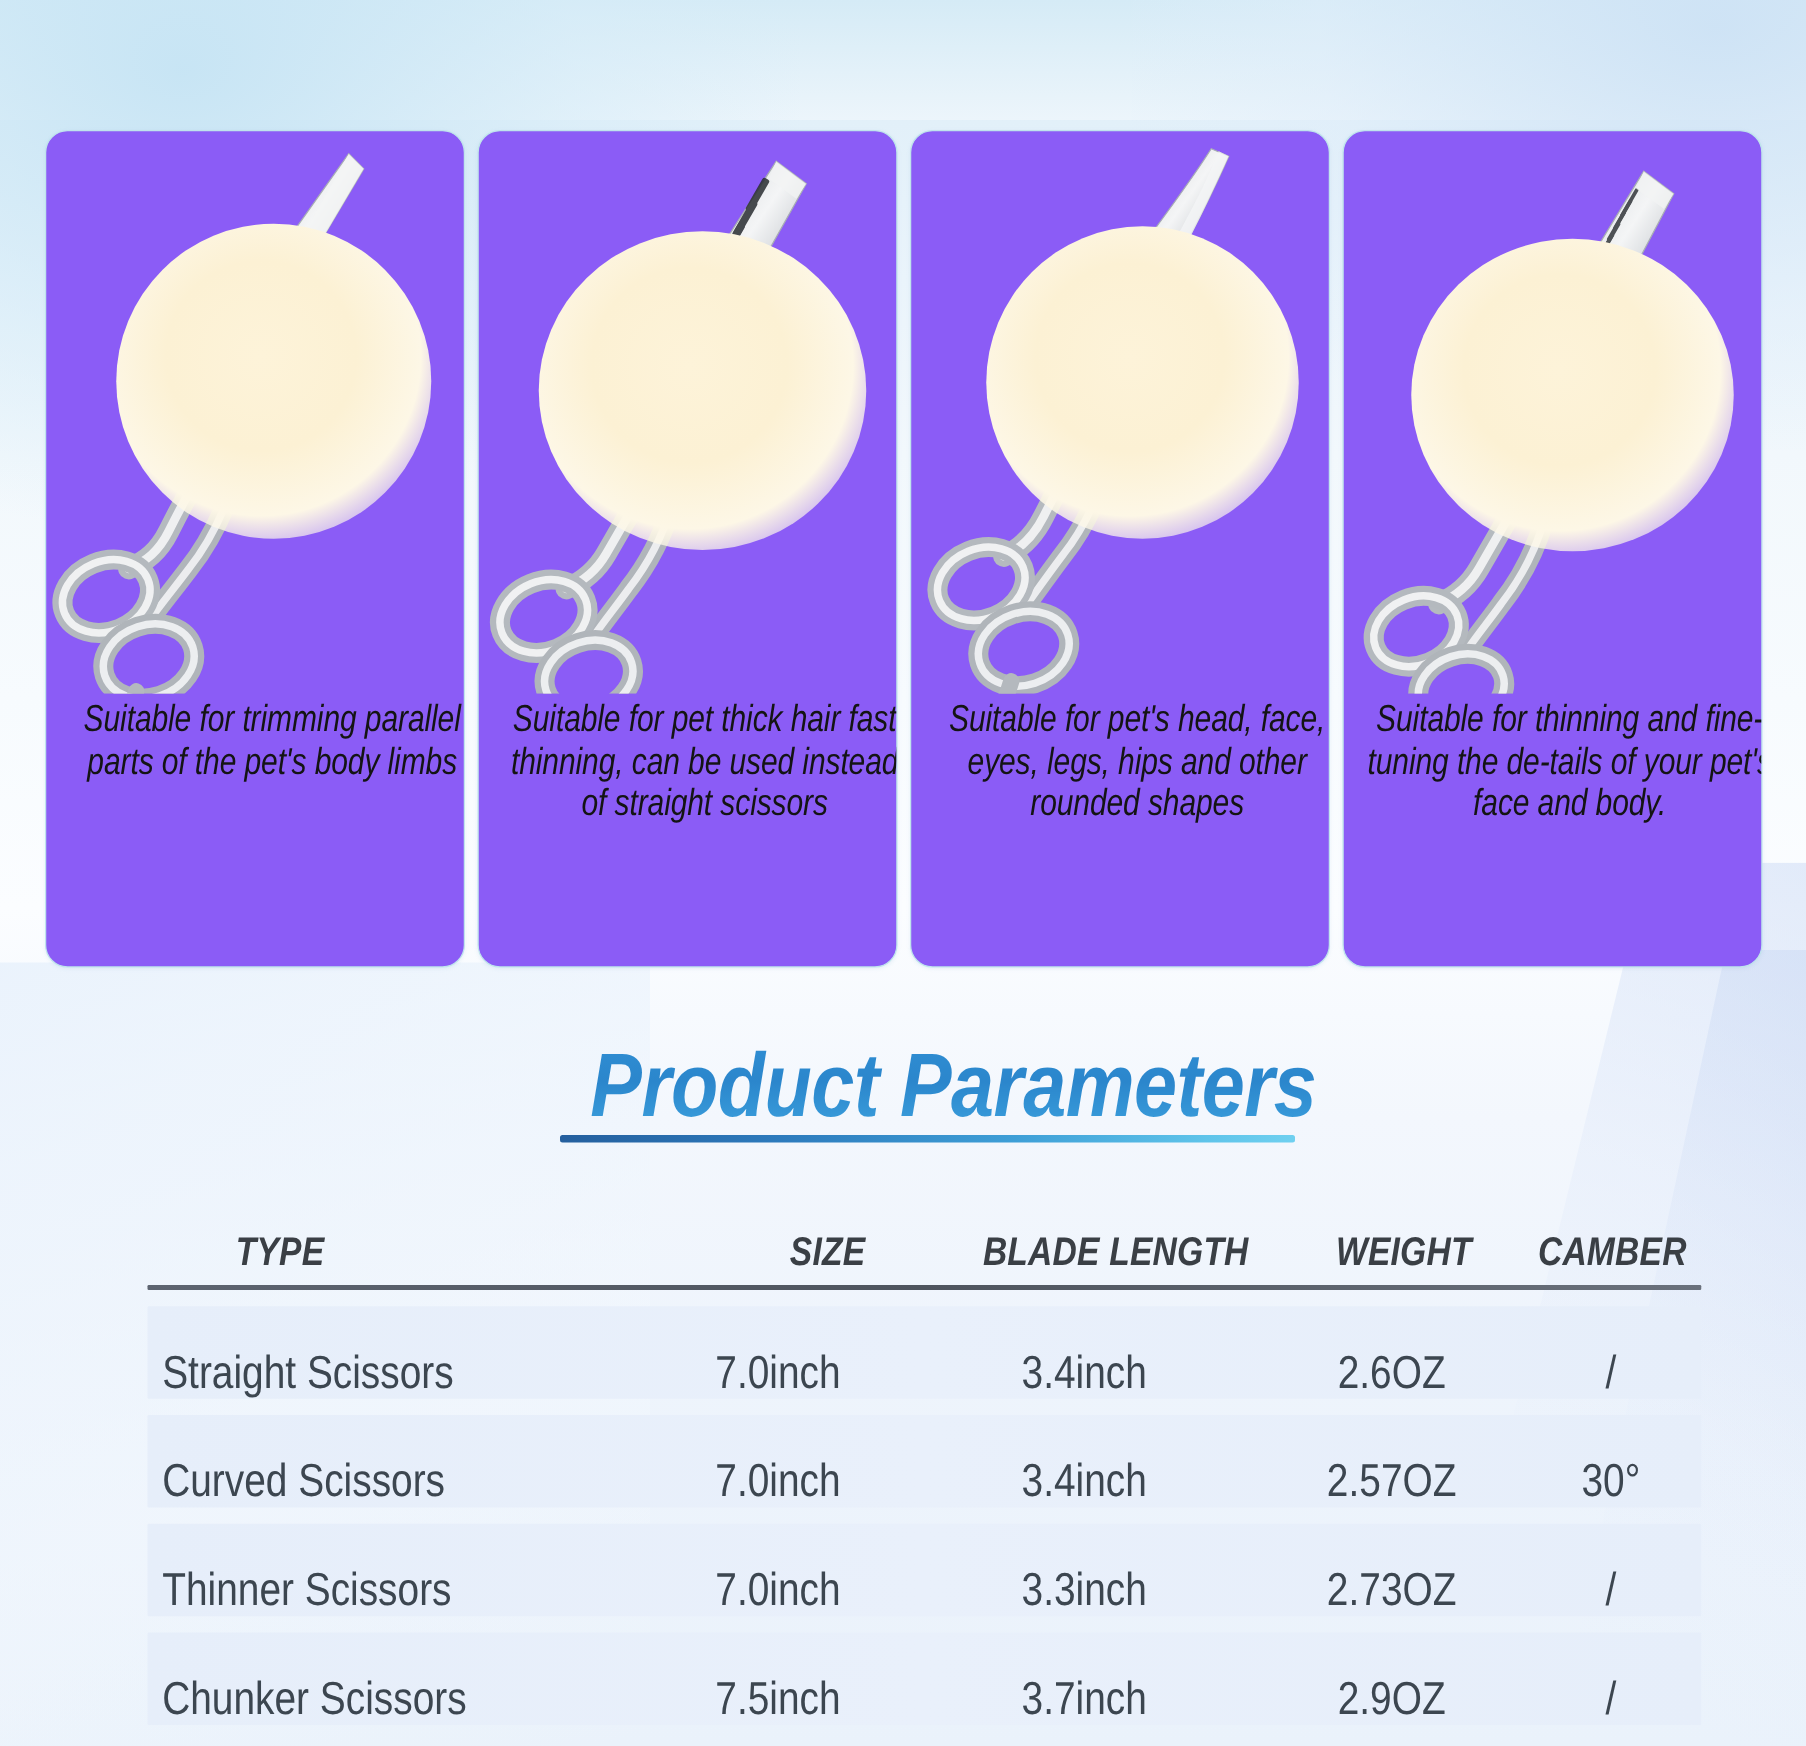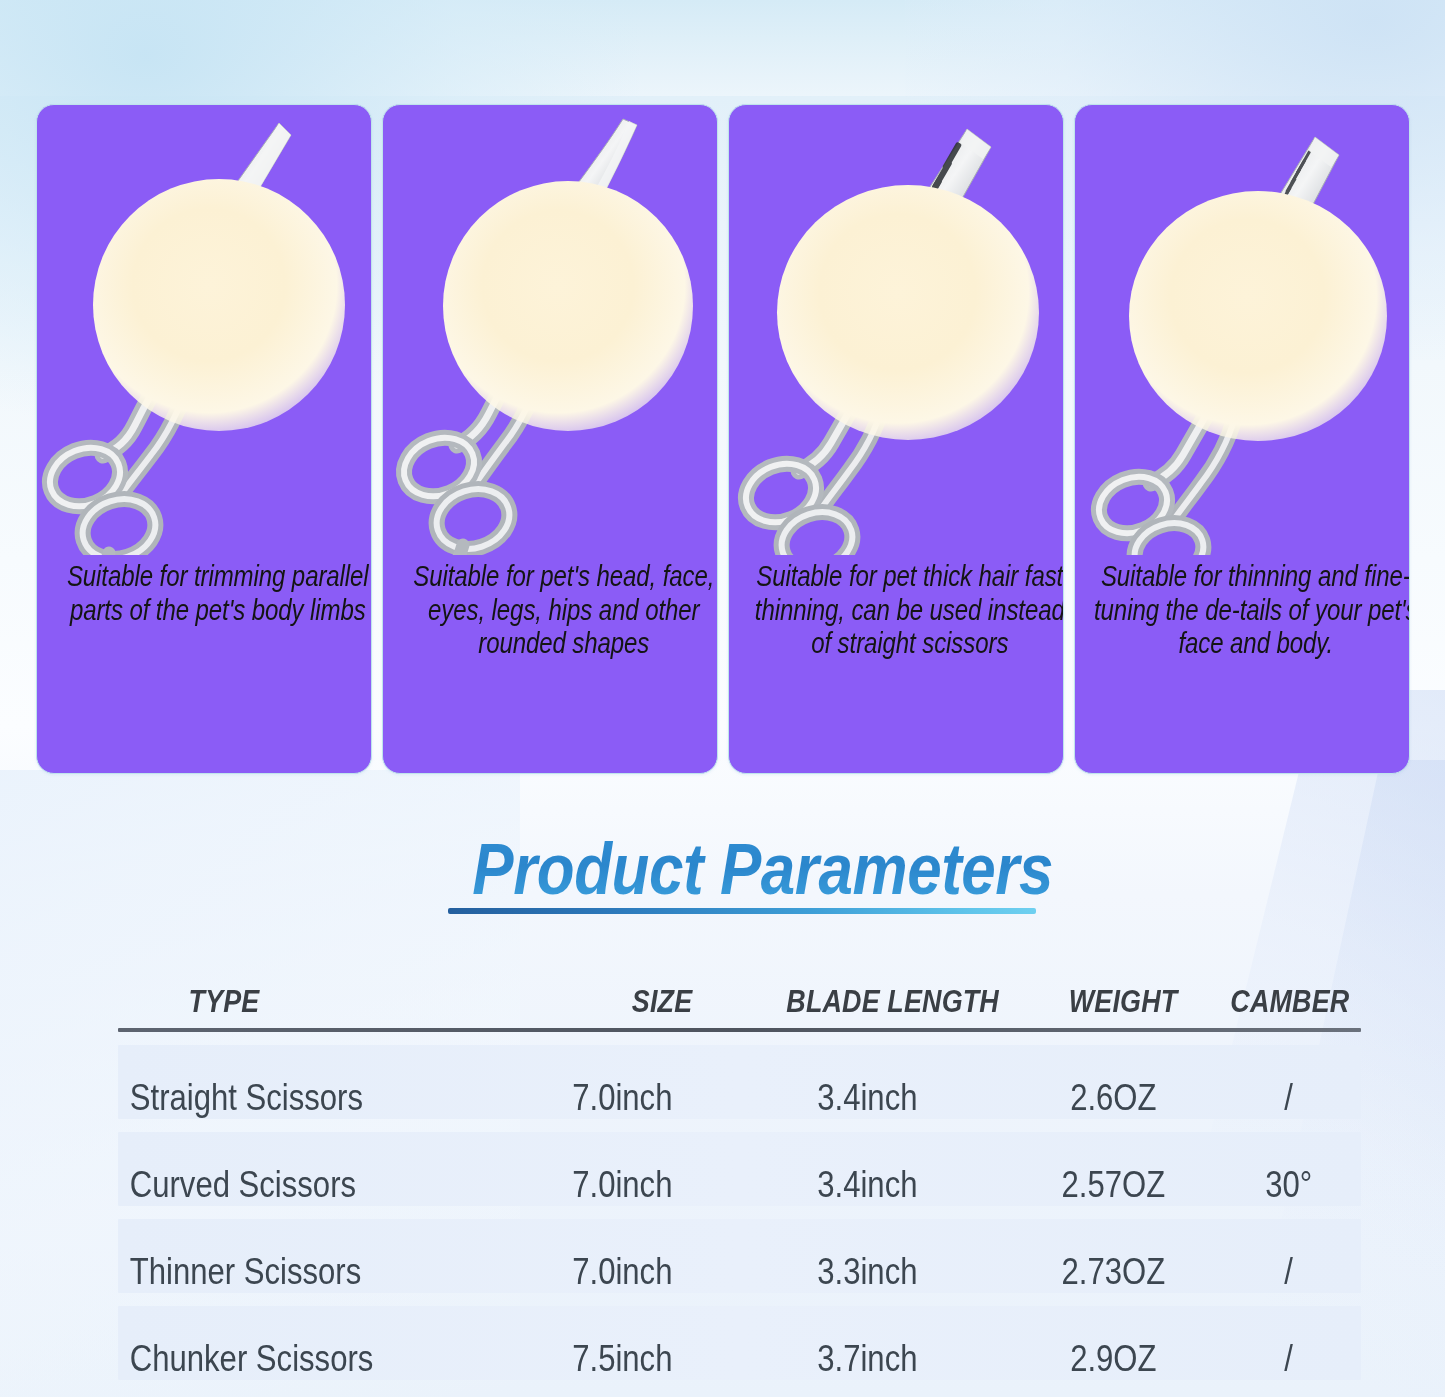--- a/index.html
+++ b/index.html
@@ -163,20 +163,64 @@
 
           <path d="M70 448 C66 462, 62 470, 56 476" fill="none" stroke="#b4b9be" stroke-width="13" stroke-linecap="round"></path>
         </g>
       </svg>
     </div>
     <div class="cap">Suitable for trimming parallel parts of the pet's body limbs</div>
   </div>
 
   <div class="card">
     <div class="art">
+      <div class="glow" style="left:48px;top:80px;width:262px;height:255px;"></div>
+      <svg width="100%" height="450" viewBox="0 0 330 450">
+        <g>
+
+          <path d="M236 24 L260 42 L160 220 L126 196 Z" fill="url(#st1)" stroke="#a8aeb4" stroke-width="1"></path>
+
+          <g fill="#2b2f33" opacity=".86">
+            <rect x="218" y="36" width="6" height="30" rx="2" transform="rotate(30 221 51)"></rect>
+            <rect x="208" y="54" width="6" height="32" rx="2" transform="rotate(30 211 70)"></rect>
+            <rect x="198" y="72" width="6" height="33" rx="2" transform="rotate(30 201 88)"></rect>
+            <rect x="188" y="90" width="6" height="34" rx="2" transform="rotate(30 191 107)"></rect>
+            <rect x="178" y="108" width="6" height="34" rx="2" transform="rotate(30 181 125)"></rect>
+            <rect x="168" y="126" width="6" height="35" rx="2" transform="rotate(30 171 143)"></rect>
+            <rect x="158" y="144" width="6" height="35" rx="2" transform="rotate(30 161 161)"></rect>
+            <rect x="148" y="162" width="6" height="35" rx="2" transform="rotate(30 151 179)"></rect>
+            <rect x="138" y="180" width="6" height="34" rx="2" transform="rotate(30 141 197)"></rect>
+          </g>
+          <path d="M236 24 L260 42 L252 54 L230 38 Z" fill="#f2f3f4" opacity=".7"></path>
+          <path d="M150 216 L182 238 L152 282 L120 258 Z" fill="url(#st2)" stroke="#a8aeb4" stroke-width="1"></path>
+          <path d="M180 232 L206 216 L220 234 L192 252 Z" fill="url(#st1)" stroke="#acb2b7" stroke-width="1"></path>
+          <path d="M120 252 L164 220 L198 258 L158 294 Z" fill="url(#st1)" stroke="#a3a9af" stroke-width="1"></path>
+          <circle cx="147" cy="250" r="18" fill="#d9dde0" stroke="#9ba1a7" stroke-width="1.2"></circle>
+          <circle cx="147" cy="250" r="11.5" fill="url(#gold1)" stroke="#916214" stroke-width="1"></circle>
+          <circle cx="143.5" cy="246.5" r="3.8" fill="#fff3c8" opacity=".9"></circle>
+          <g transform="translate(130,286) rotate(-34)">
+            <rect x="-9" y="-7" width="18" height="14" rx="2.4" fill="#c7ccd1" stroke="#9aa0a6" stroke-width=".8"></rect>
+            <path d="M-5 3 L0 -4 L5 3 Z" fill="#7f858b"></path>
+          </g>
+          <path d="M130 286 C116 310, 108 324, 100 338 C92 352, 82 360, 68 366" fill="none" stroke="#b5babf" stroke-width="17" stroke-linecap="round"></path>
+          <path d="M130 286 C116 310, 108 324, 100 338 C92 352, 82 360, 68 366" fill="none" stroke="#eff0f1" stroke-width="7" stroke-linecap="round"></path>
+          <path d="M152 300 C144 328, 132 348, 118 366 C108 380, 98 392, 90 404" fill="none" stroke="#b0b5ba" stroke-width="16" stroke-linecap="round"></path>
+          <path d="M152 300 C144 328, 132 348, 118 366 C108 380, 98 392, 90 404" fill="none" stroke="#ecedef" stroke-width="6" stroke-linecap="round"></path>
+          <ellipse cx="50" cy="388" rx="36" ry="28" transform="rotate(-22 50 388)" fill="none" stroke="#b4b9be" stroke-width="16"></ellipse>
+          <ellipse cx="50" cy="388" rx="36" ry="28" transform="rotate(-22 50 388)" fill="none" stroke="#f0f1f2" stroke-width="6"></ellipse>
+          <ellipse cx="86" cy="436" rx="36" ry="28" transform="rotate(-18 86 436)" fill="none" stroke="#b0b5ba" stroke-width="16"></ellipse>
+          <ellipse cx="86" cy="436" rx="36" ry="28" transform="rotate(-18 86 436)" fill="none" stroke="#eceef0" stroke-width="6"></ellipse>
+        </g>
+      </svg>
+    </div>
+    <div class="cap">Suitable for pet thick hair fast thinning, can be used instead of straight scissors</div>
+  </div>
+
+  <div class="card">
+    <div class="art">
       <div class="glow" style="left:60px;top:76px;width:250px;height:250px;"></div>
       <svg width="100%" height="450" viewBox="0 0 330 450">
         <g>
 
           <path d="M252 20 C236 56, 206 116, 172 170 L140 150 C176 100, 214 52, 238 14 Z" fill="url(#st1)" stroke="#a8aeb4" stroke-width="1"></path>
           <path d="M252 20 C236 56, 208 114, 176 166 L166 160 C198 108, 228 56, 244 16 Z" fill="#f4f5f6" opacity=".8"></path>
           <path d="M160 176 L188 200 L158 244 L128 220 Z" fill="url(#st2)" stroke="#a8aeb4" stroke-width="1"></path>
           <path d="M186 194 L210 178 L224 196 L196 214 Z" fill="url(#st1)" stroke="#acb2b7" stroke-width="1"></path>
           <path d="M128 214 L170 182 L204 220 L164 256 Z" fill="url(#st1)" stroke="#a3a9af" stroke-width="1"></path>
           <circle cx="153" cy="212" r="17" fill="#d9dde0" stroke="#9ba1a7" stroke-width="1.2"></circle>
@@ -192,64 +236,20 @@
           <path d="M158 262 C148 292, 136 318, 120 338 C108 354, 98 368, 88 382" fill="none" stroke="#ecedef" stroke-width="6" stroke-linecap="round"></path>
           <ellipse cx="54" cy="362" rx="36" ry="28" transform="rotate(-22 54 362)" fill="none" stroke="#b4b9be" stroke-width="16"></ellipse>
           <ellipse cx="54" cy="362" rx="36" ry="28" transform="rotate(-22 54 362)" fill="none" stroke="#f0f1f2" stroke-width="6"></ellipse>
           <ellipse cx="88" cy="414" rx="37" ry="29" transform="rotate(-18 88 414)" fill="none" stroke="#b0b5ba" stroke-width="16"></ellipse>
           <ellipse cx="88" cy="414" rx="37" ry="29" transform="rotate(-18 88 414)" fill="none" stroke="#eceef0" stroke-width="6"></ellipse>
           <path d="M78 440 C74 454, 70 462, 64 468" fill="none" stroke="#b4b9be" stroke-width="13" stroke-linecap="round"></path>
         </g>
       </svg>
     </div>
     <div class="cap">Suitable for pet's head, face, eyes, legs, hips and other rounded shapes</div>
-  </div>
-
-  <div class="card">
-    <div class="art">
-      <div class="glow" style="left:48px;top:80px;width:262px;height:255px;"></div>
-      <svg width="100%" height="450" viewBox="0 0 330 450">
-        <g>
-
-          <path d="M236 24 L260 42 L160 220 L126 196 Z" fill="url(#st1)" stroke="#a8aeb4" stroke-width="1"></path>
-
-          <g fill="#2b2f33" opacity=".86">
-            <rect x="218" y="36" width="6" height="30" rx="2" transform="rotate(30 221 51)"></rect>
-            <rect x="208" y="54" width="6" height="32" rx="2" transform="rotate(30 211 70)"></rect>
-            <rect x="198" y="72" width="6" height="33" rx="2" transform="rotate(30 201 88)"></rect>
-            <rect x="188" y="90" width="6" height="34" rx="2" transform="rotate(30 191 107)"></rect>
-            <rect x="178" y="108" width="6" height="34" rx="2" transform="rotate(30 181 125)"></rect>
-            <rect x="168" y="126" width="6" height="35" rx="2" transform="rotate(30 171 143)"></rect>
-            <rect x="158" y="144" width="6" height="35" rx="2" transform="rotate(30 161 161)"></rect>
-            <rect x="148" y="162" width="6" height="35" rx="2" transform="rotate(30 151 179)"></rect>
-            <rect x="138" y="180" width="6" height="34" rx="2" transform="rotate(30 141 197)"></rect>
-          </g>
-          <path d="M236 24 L260 42 L252 54 L230 38 Z" fill="#f2f3f4" opacity=".7"></path>
-          <path d="M150 216 L182 238 L152 282 L120 258 Z" fill="url(#st2)" stroke="#a8aeb4" stroke-width="1"></path>
-          <path d="M180 232 L206 216 L220 234 L192 252 Z" fill="url(#st1)" stroke="#acb2b7" stroke-width="1"></path>
-          <path d="M120 252 L164 220 L198 258 L158 294 Z" fill="url(#st1)" stroke="#a3a9af" stroke-width="1"></path>
-          <circle cx="147" cy="250" r="18" fill="#d9dde0" stroke="#9ba1a7" stroke-width="1.2"></circle>
-          <circle cx="147" cy="250" r="11.5" fill="url(#gold1)" stroke="#916214" stroke-width="1"></circle>
-          <circle cx="143.5" cy="246.5" r="3.8" fill="#fff3c8" opacity=".9"></circle>
-          <g transform="translate(130,286) rotate(-34)">
-            <rect x="-9" y="-7" width="18" height="14" rx="2.4" fill="#c7ccd1" stroke="#9aa0a6" stroke-width=".8"></rect>
-            <path d="M-5 3 L0 -4 L5 3 Z" fill="#7f858b"></path>
-          </g>
-          <path d="M130 286 C116 310, 108 324, 100 338 C92 352, 82 360, 68 366" fill="none" stroke="#b5babf" stroke-width="17" stroke-linecap="round"></path>
-          <path d="M130 286 C116 310, 108 324, 100 338 C92 352, 82 360, 68 366" fill="none" stroke="#eff0f1" stroke-width="7" stroke-linecap="round"></path>
-          <path d="M152 300 C144 328, 132 348, 118 366 C108 380, 98 392, 90 404" fill="none" stroke="#b0b5ba" stroke-width="16" stroke-linecap="round"></path>
-          <path d="M152 300 C144 328, 132 348, 118 366 C108 380, 98 392, 90 404" fill="none" stroke="#ecedef" stroke-width="6" stroke-linecap="round"></path>
-          <ellipse cx="50" cy="388" rx="36" ry="28" transform="rotate(-22 50 388)" fill="none" stroke="#b4b9be" stroke-width="16"></ellipse>
-          <ellipse cx="50" cy="388" rx="36" ry="28" transform="rotate(-22 50 388)" fill="none" stroke="#f0f1f2" stroke-width="6"></ellipse>
-          <ellipse cx="86" cy="436" rx="36" ry="28" transform="rotate(-18 86 436)" fill="none" stroke="#b0b5ba" stroke-width="16"></ellipse>
-          <ellipse cx="86" cy="436" rx="36" ry="28" transform="rotate(-18 86 436)" fill="none" stroke="#eceef0" stroke-width="6"></ellipse>
-        </g>
-      </svg>
-    </div>
-    <div class="cap">Suitable for pet thick hair fast thinning, can be used instead of straight scissors</div>
   </div>
 
   <div class="card">
     <div class="art">
       <div class="glow" style="left:54px;top:86px;width:258px;height:250px;"></div>
       <svg width="100%" height="450" viewBox="0 0 330 450">
         <g>
           <path d="M238 32 L262 50 L166 232 L132 206 Z" fill="url(#st1)" stroke="#a8aeb4" stroke-width="1"></path>
 
           <g fill="#2b2f33" opacity=".82">

